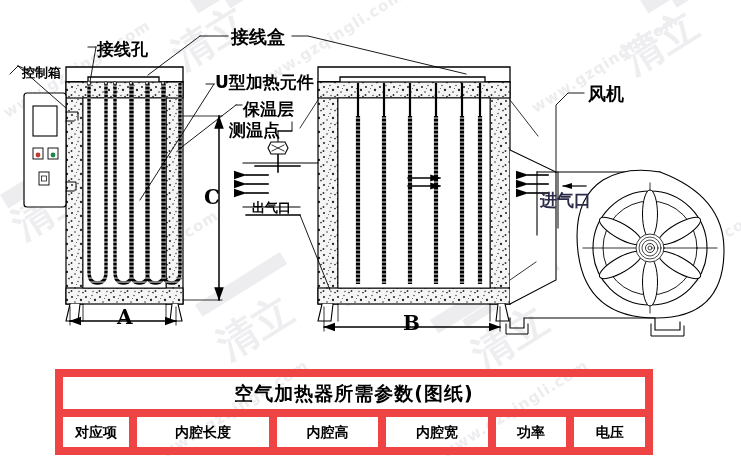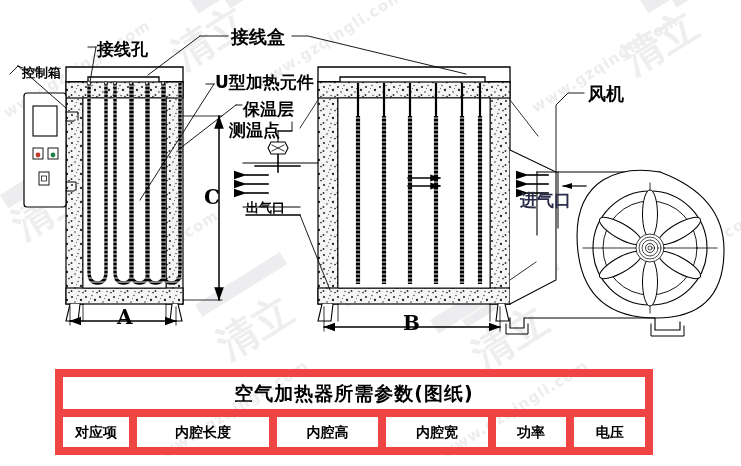--- a/index.html
+++ b/index.html
@@ -406,23 +406,23 @@
   <div class="lbl lbl-cn-sm" style="left:97px; top:38px;">接线孔</div>
 
   <div class="lbl lbl-cn-big" style="left:231px; top:25px;">接线盒</div>
 
   <div class="lbl lbl-cn-sm" style="left:215px; top:71px;">U型加热元件</div>
 
   <div class="lbl lbl-cn-sm" style="left:243px; top:98px;">保温层</div>
 
   <div class="lbl lbl-cn-sm" style="left:229px; top:119px;">测温点</div>
 
-  <div class="lbl lbl-cn" style="left:246px; top:199px;">出气口</div>
-
-  <div class="lbl lbl-cn-sm" style="left:520px; top:189px; color:#2b2b4a;">进气口</div>
+  <div class="lbl lbl-cn" style="left:252px; top:199px;">出气口</div>
+
+  <div class="lbl lbl-cn-sm" style="left:540px; top:189px; color:#2b2b4a;">进气口</div>
 
   <div class="lbl lbl-cn-big" style="left:588px; top:82px;">风机</div>
 
   <div class="dim-letter" style="left:117px; top:305px;">A</div>
   <div class="dim-letter" style="left:403px; top:311px;">B</div>
   <div class="dim-letter" style="left:204px; top:185px;">C</div>
 
   <table id="param-table">
     <tbody>
       <tr>

